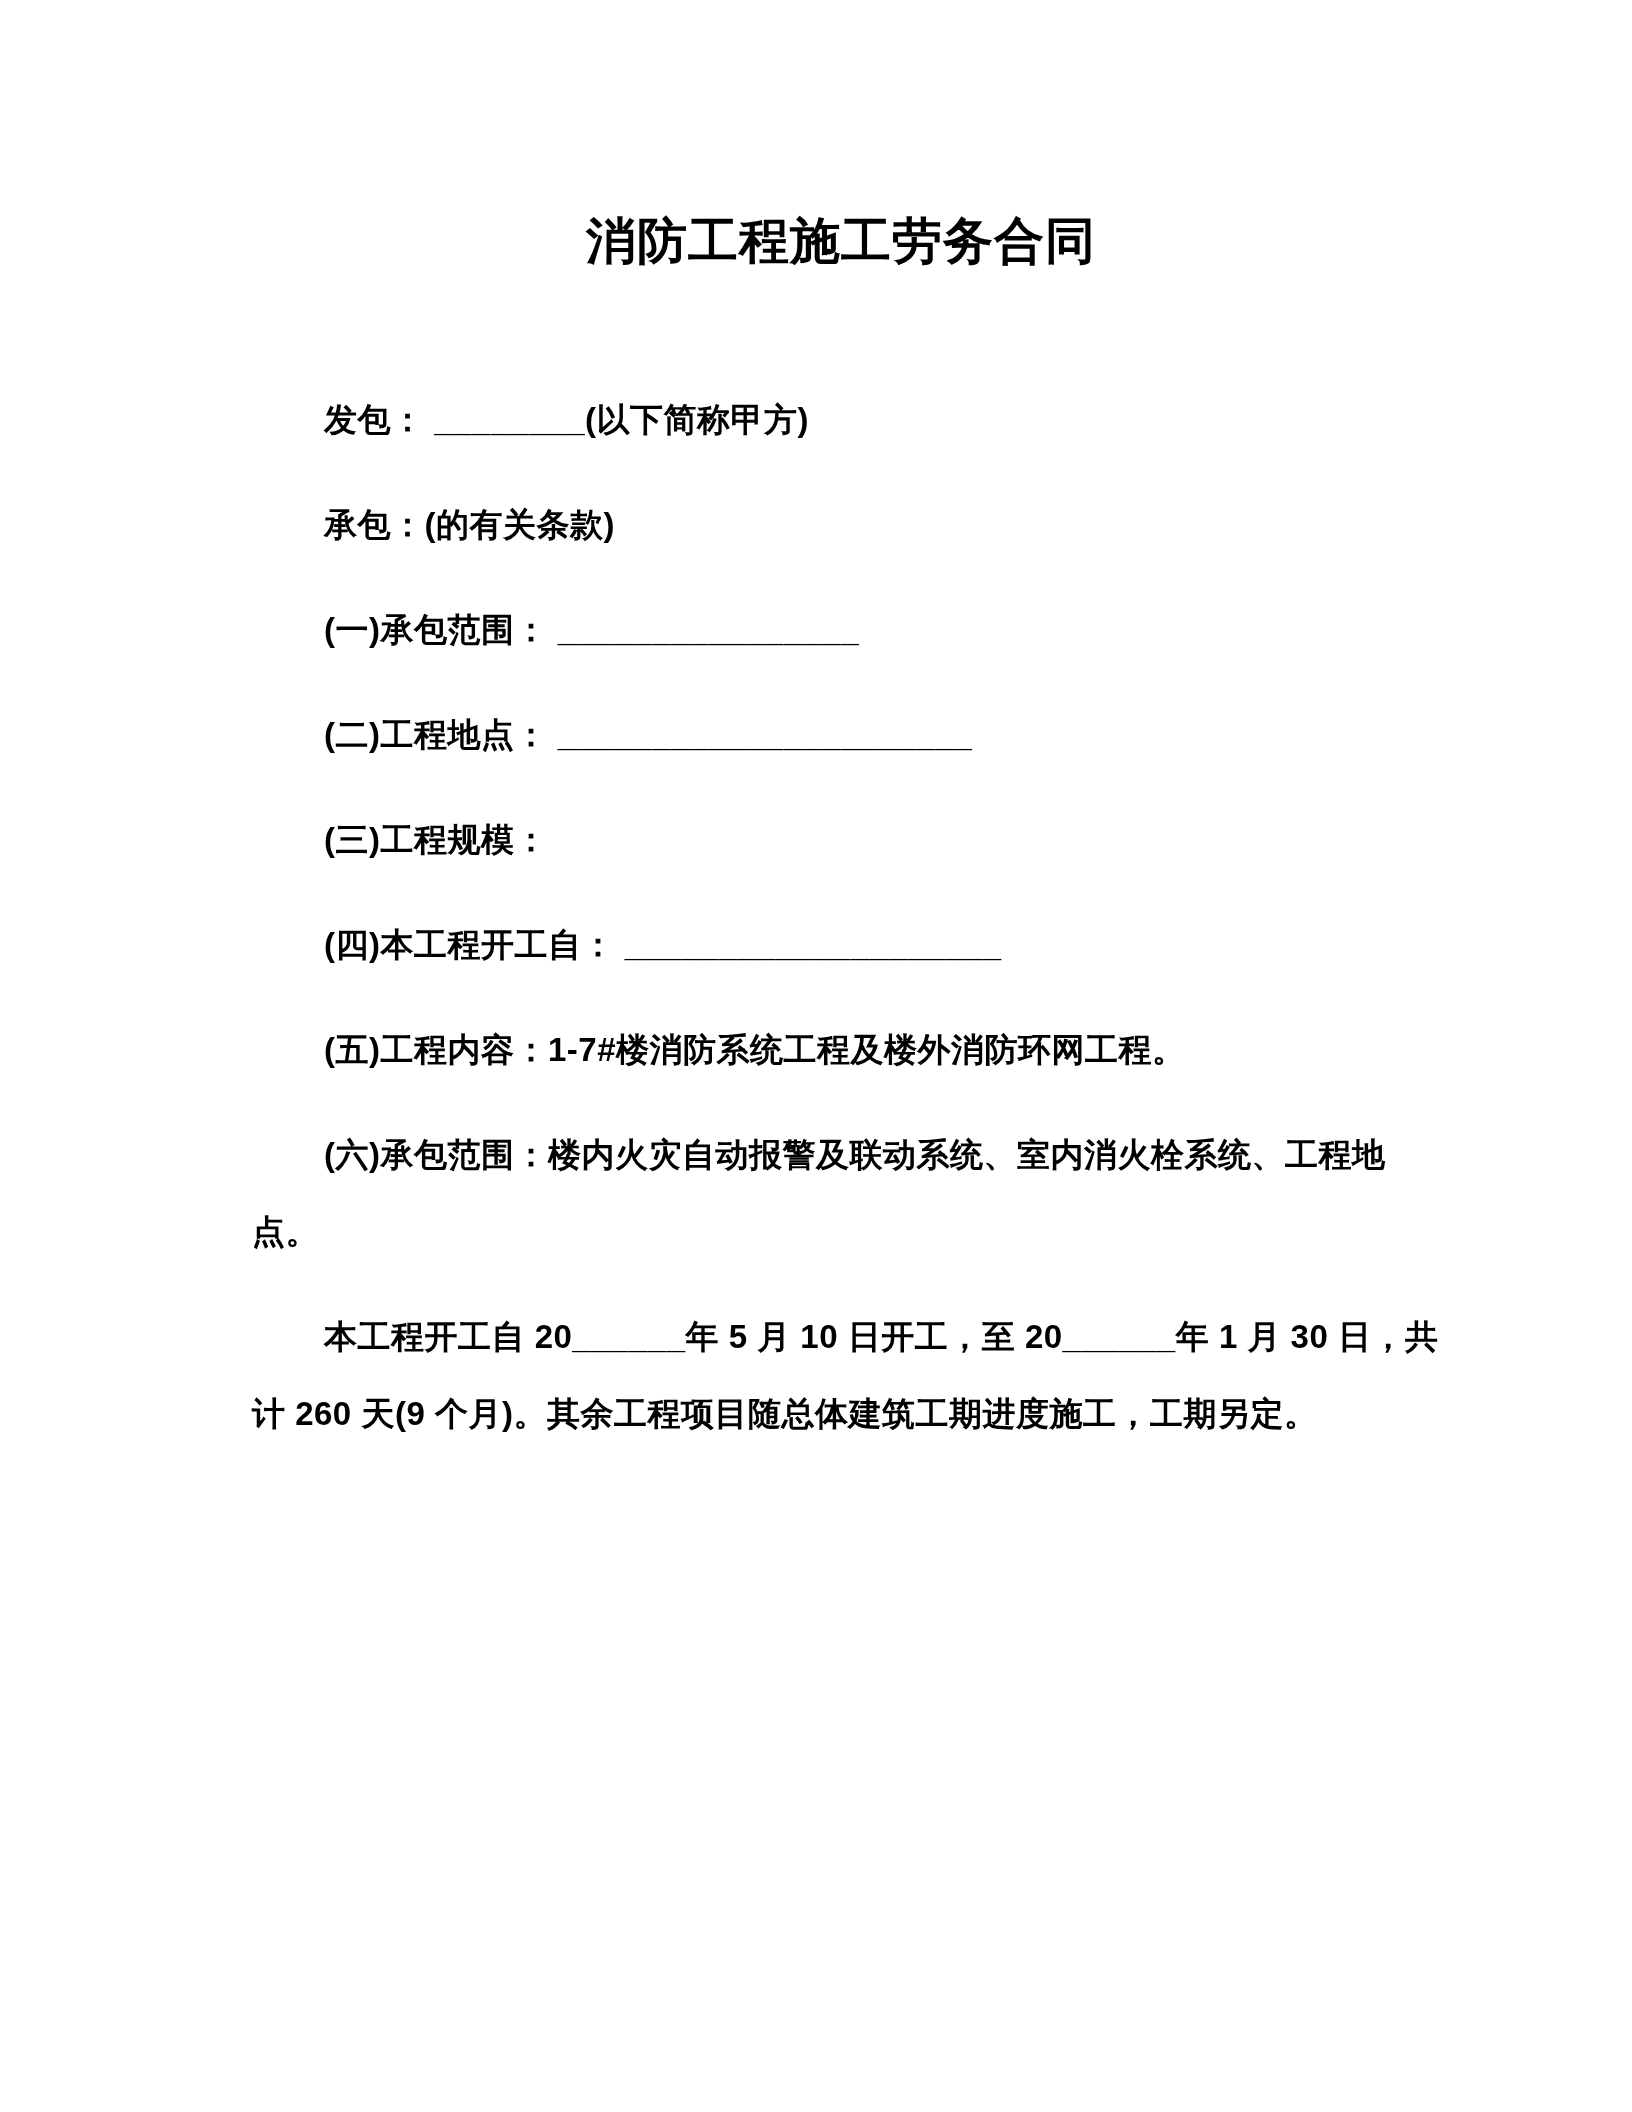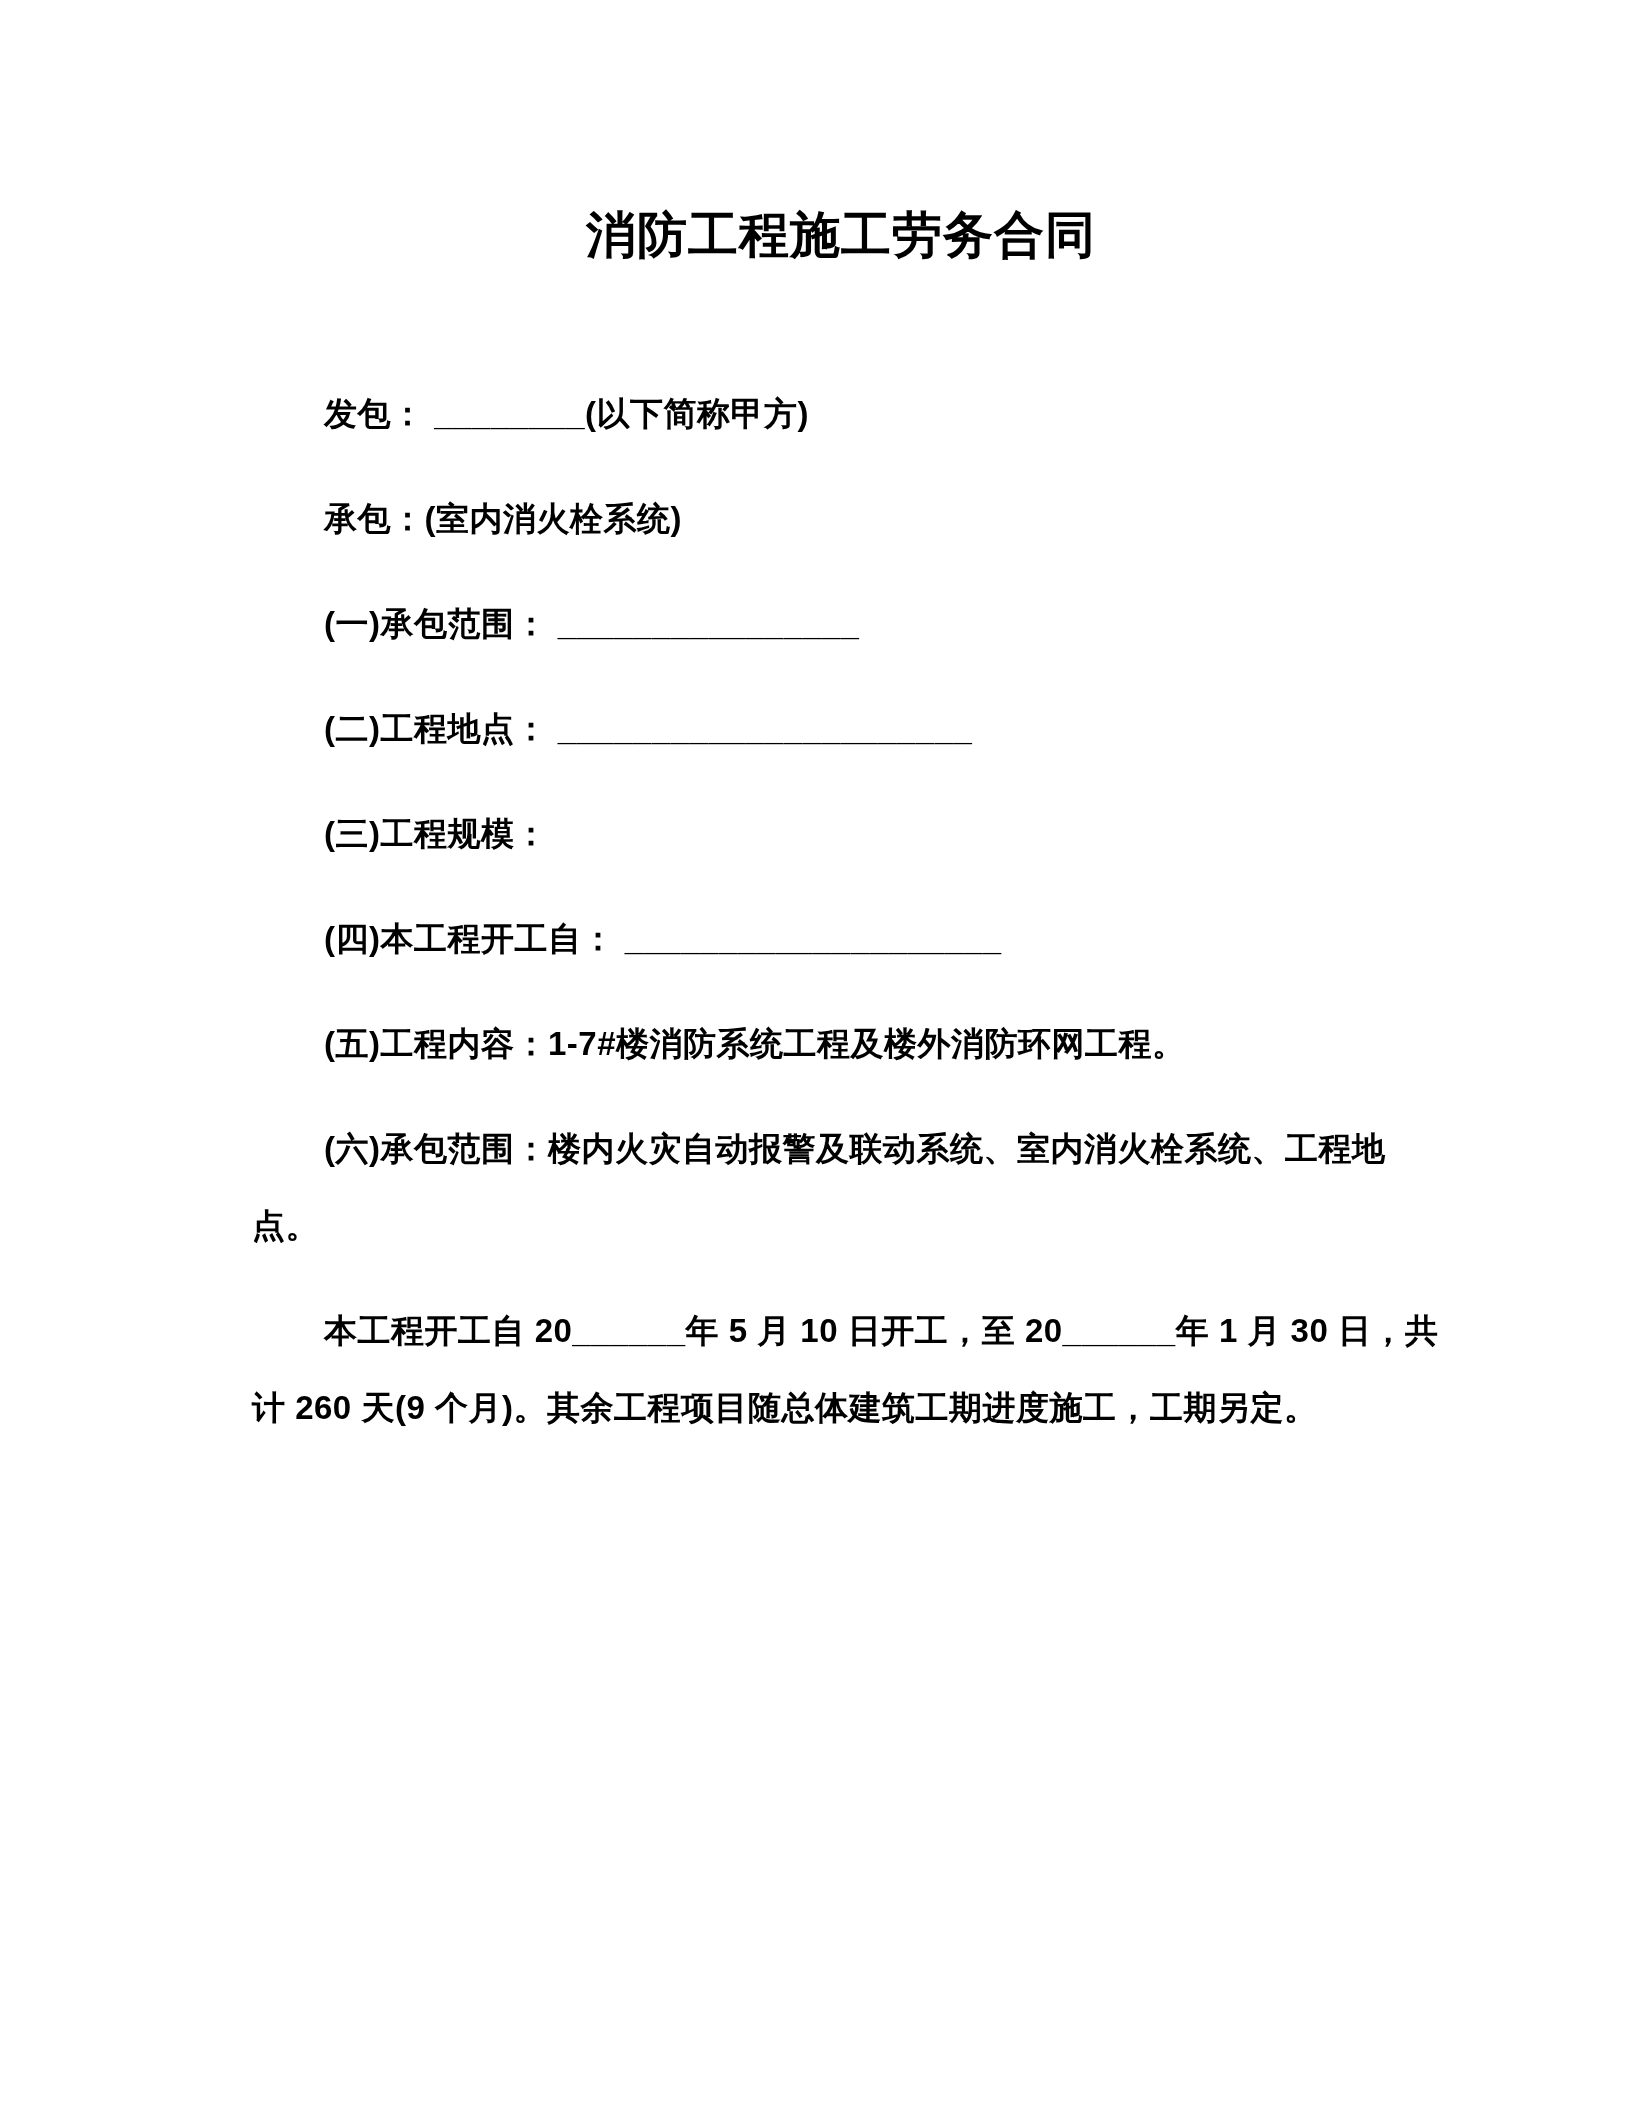--- a/index.html
+++ b/index.html
@@ -17,21 +17,21 @@
     font-family: "Liberation Sans", "DejaVu Sans", sans-serif;
     font-weight: 700;
     box-sizing: border-box;
     padding: 200px 190px 0 240px;
     overflow: hidden;
   }
   .doc-title {
     font-size: 50px;
     line-height: 70px;
     text-align: center;
-    margin: 0 0 105px 0;
+    margin: 6px 0 105px 0;
     letter-spacing: 1px;
     font-weight: 700;
   }
   .para {
     font-size: 33px;
     line-height: 77px;
     margin: 0 0 28px 12px;
     font-weight: 700;
     letter-spacing: 0.5px;
     word-break: break-all;
@@ -47,21 +47,21 @@
 </style>
 </head>
 <body>
 
 <div class="page">
 
   <h1 class="doc-title">消防工程施工劳务合同</h1>
 
   <p class="para indent">发包： ________(以下简称甲方)</p>
 
-  <p class="para indent">承包：(室内消火栓系统)</p>
+  <p class="para indent">承包：(的有关条款)</p>
 
 
   <p class="para indent">(一)承包范围： ________________</p>
 
   <p class="para indent">(二)工程地点： ______________________</p>
 
   <p class="para indent">(三)工程规模：</p>
 
 
   <p class="para indent">(四)本工程开工自： ____________________</p>

